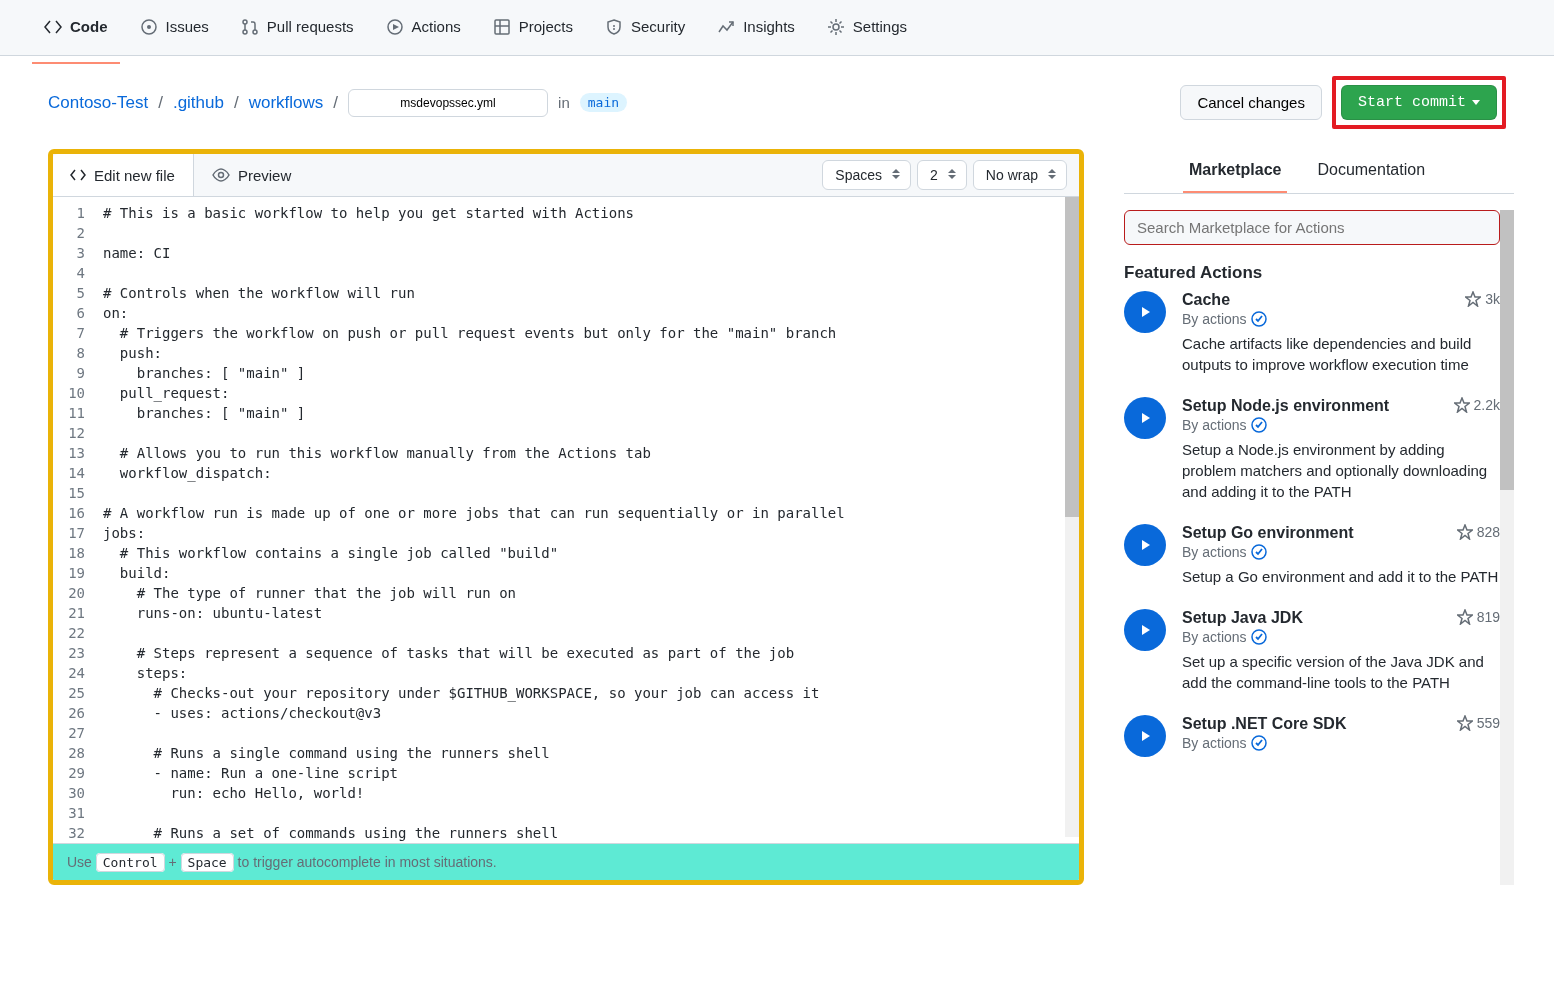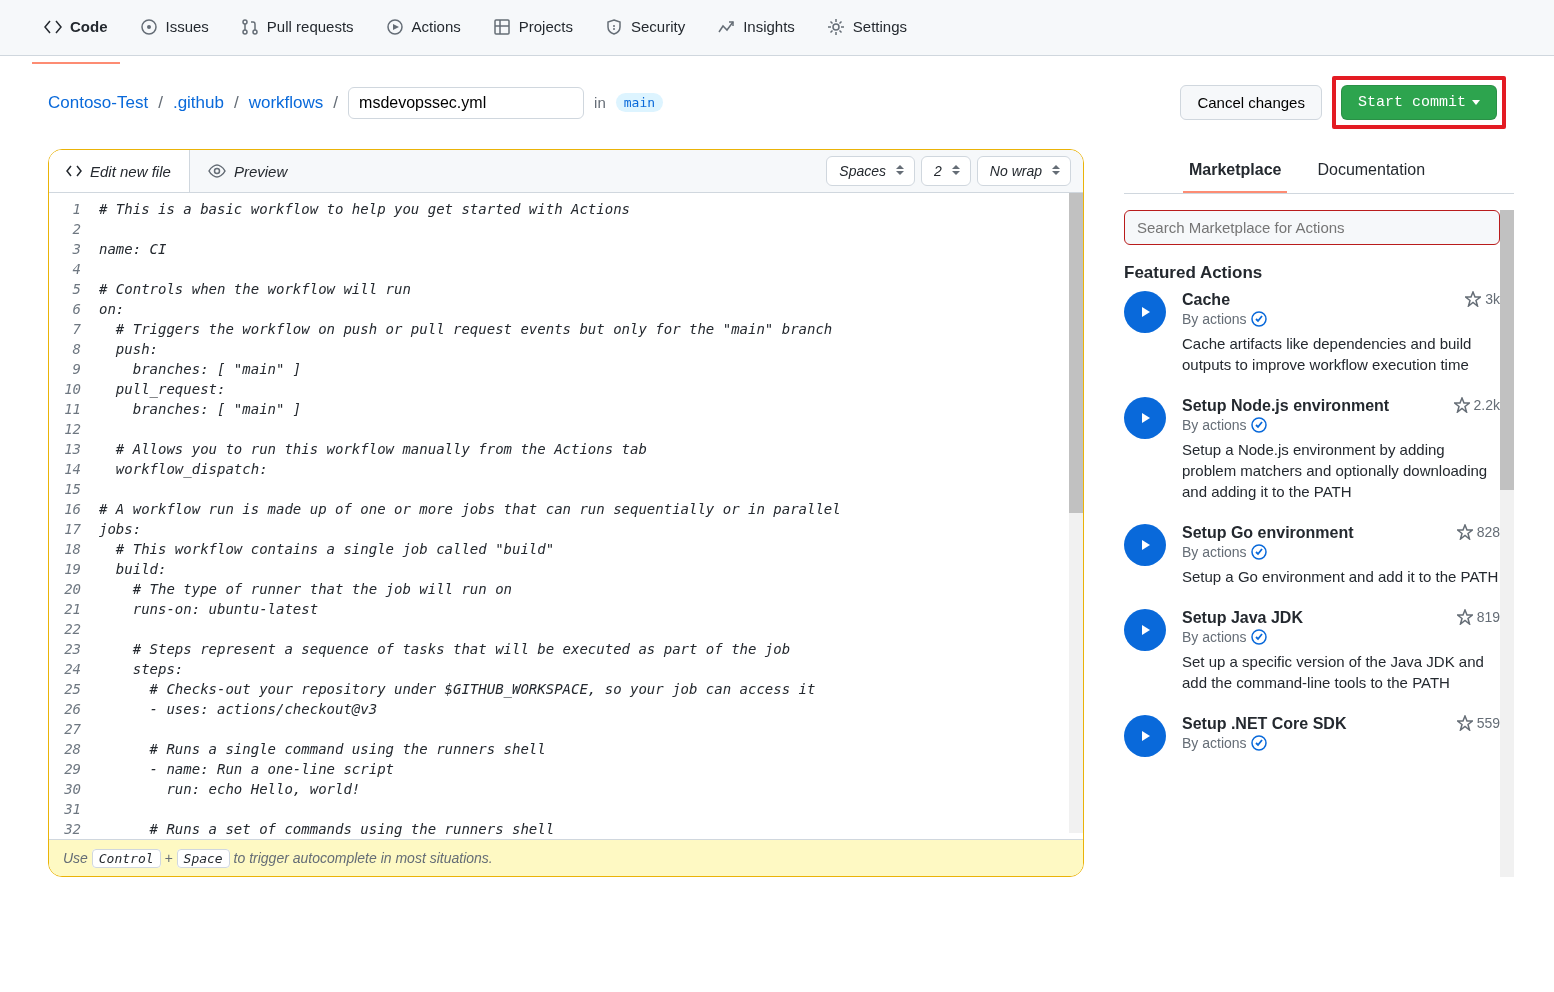--- a/index.html
+++ b/index.html
@@ -9,50 +9,50 @@
 .repo-nav { background:#f6f8fa; display:flex; align-items:center; padding:0 32px; height:56px; border-bottom:1px solid #d0d7de; gap:8px; }
 .repo-nav-item { display:flex; align-items:center; gap:8px; padding:8px 12px; color:#24292f; cursor:pointer; font-size:15px; height:72px; border-bottom:2px solid transparent; }
 .repo-nav-item.active { border-bottom-color:#fd8c73; font-weight:600; }
 .repo-nav-item svg { width:18px; height:18px; stroke:#656d76; fill:none; stroke-width:1.5; }
 .repo-nav-item.active svg { stroke:#24292f; }
 
 
 .breadcrumb-row { display:flex; align-items:center; padding:20px 48px; gap:10px; }
 .breadcrumb-link { color:#0969da; font-size:17px; cursor:pointer; }
 .breadcrumb-sep { color:#656d76; font-size:17px; }
-.filename-input { border:1px solid #d0d7de; border-radius:6px; padding:6px 10px; font-size:16px; width:236px; }
+.filename-input { border:1px solid #d0d7de; border-radius:6px; padding:6px 10px; font-size:12px; width:200px;text-align:center; }
 .branch-in { color:#656d76; font-size:15px; }
 .branch-badge { background:#ddf4ff; color:#0969da; padding:2px 8px; border-radius:12px; font-family:ui-monospace,monospace; font-size:13px; }
 .breadcrumb-spacer { flex:1; }
 .btn-cancel { border:1px solid #d0d7de; background:#f6f8fa; padding:8px 16px; border-radius:6px; font-weight:500; font-size:15px; cursor:pointer; }
 .btn-commit { background:#2da44e; color:#fff; border:1px solid rgba(27,31,36,0.15); padding:8px 16px; border-radius:6px; font-weight:500; font-size:15px; cursor:pointer; display:flex; align-items:center; gap:6px;font-family:Liberation Mono, monospace; }
 .highlight-box { border:4px solid #e31b23; padding:5px; border-radius:2px; }
 .btn-commit::after { content:""; border-left:4px solid transparent; border-right:4px solid transparent; border-top:5px solid #fff; }
 
 
 .main-split { display:flex; padding:0 40px 0 48px; }
-.editor-pane { flex:1; border:1px solid #eab308; border-radius:14px; overflow:hidden; display:flex; flex-direction:column; min-width:0;font-style:italic; }
+.editor-pane { flex:1; border:5px solid #eab308; border-radius:6px; overflow:hidden; display:flex; flex-direction:column; min-width:0; }
 .editor-header { display:flex; align-items:center; background:#f6f8fa; border-bottom:1px solid #d0d7de; }
 .editor-tab { display:flex; align-items:center; gap:8px; padding:12px 18px; font-size:15px; cursor:pointer; }
 .editor-tab.active { background:#fff; border-top:0; border-right:1px solid #d0d7de; border-radius:6px 0 0 0; margin-top:-1px; margin-left:-1px; padding-top:13px; font-weight:500; }
 .editor-header-spacer { flex:1; }
 .editor-selects { display:flex; gap:6px; padding-right:12px; }
 .sel { border:1px solid #d0d7de; border-radius:6px; background:#fff; padding:6px 28px 6px 12px; font-size:14px; cursor:pointer; position:relative; }
 .sel::after { content:""; position:absolute; right:10px; top:50%; transform:translateY(-50%); width:0; height:0; border-left:4px solid transparent; border-right:4px solid transparent; }
 .sel-up::before { content:""; position:absolute; right:10px; top:calc(50% - 6px); border-left:4px solid transparent; border-right:4px solid transparent; border-bottom:4px solid #656d76; }
 .sel-up::after { top:calc(50% + 2px); border-top:4px solid #656d76; }
 
 .code-area { flex:1; overflow:auto; font-family:ui-monospace,SFMono-Regular,Menlo,Consolas,monospace; font-size:14px; line-height:20px; position:relative; }
 .code-line { display:flex; }
 .line-num { width:50px; text-align:right; padding-right:18px; color:#6e7781; user-select:none; }
 .line-txt { white-space:pre; color:#24292f; }
 .code-area-scroll { position:absolute; right:0; top:0; width:14px; background:#f1f1f1; height:640px; }
 .code-area-thumb { background:#c1c1c1; width:14px; height:320px; }
 
-.editor-footer { background:#fef9c3; border-top:1px solid #d0d7de; padding:10px 14px; font-size:14px; color:#656d76; }
+.editor-footer { background:#5eead4; border-top:1px solid #d0d7de; padding:10px 14px; font-size:14px; color:#656d76; }
 .kbd { background:#fff; border:1px solid #d0d7de; border-radius:4px; padding:1px 6px; font-family:ui-monospace,monospace; font-size:13px; color:#24292f; }
 
 
 .sidebar { width:430px; padding-left:40px; display:flex; flex-direction:column; }
 .side-tabs { display:flex; border-bottom:1px solid #d0d7de; margin-bottom:16px;justify-content:center; }
 .side-tab { padding:12px 6px; margin-right:24px; font-size:16px; cursor:pointer; border-bottom:2px solid transparent; }
 .side-tab.active { font-weight:600; border-bottom-color:#fd8c73; }
 .side-search { width:100%; border:1px solid #b91c1c; background:#f6f8fa; border-radius:6px; padding:8px 12px; font-size:15px; color:#656d76; margin-bottom:18px; }
 .side-heading { font-weight:600; font-size:17px; margin-bottom:8px; }
 .action-card { display:flex; gap:16px; margin-bottom:22px; }

